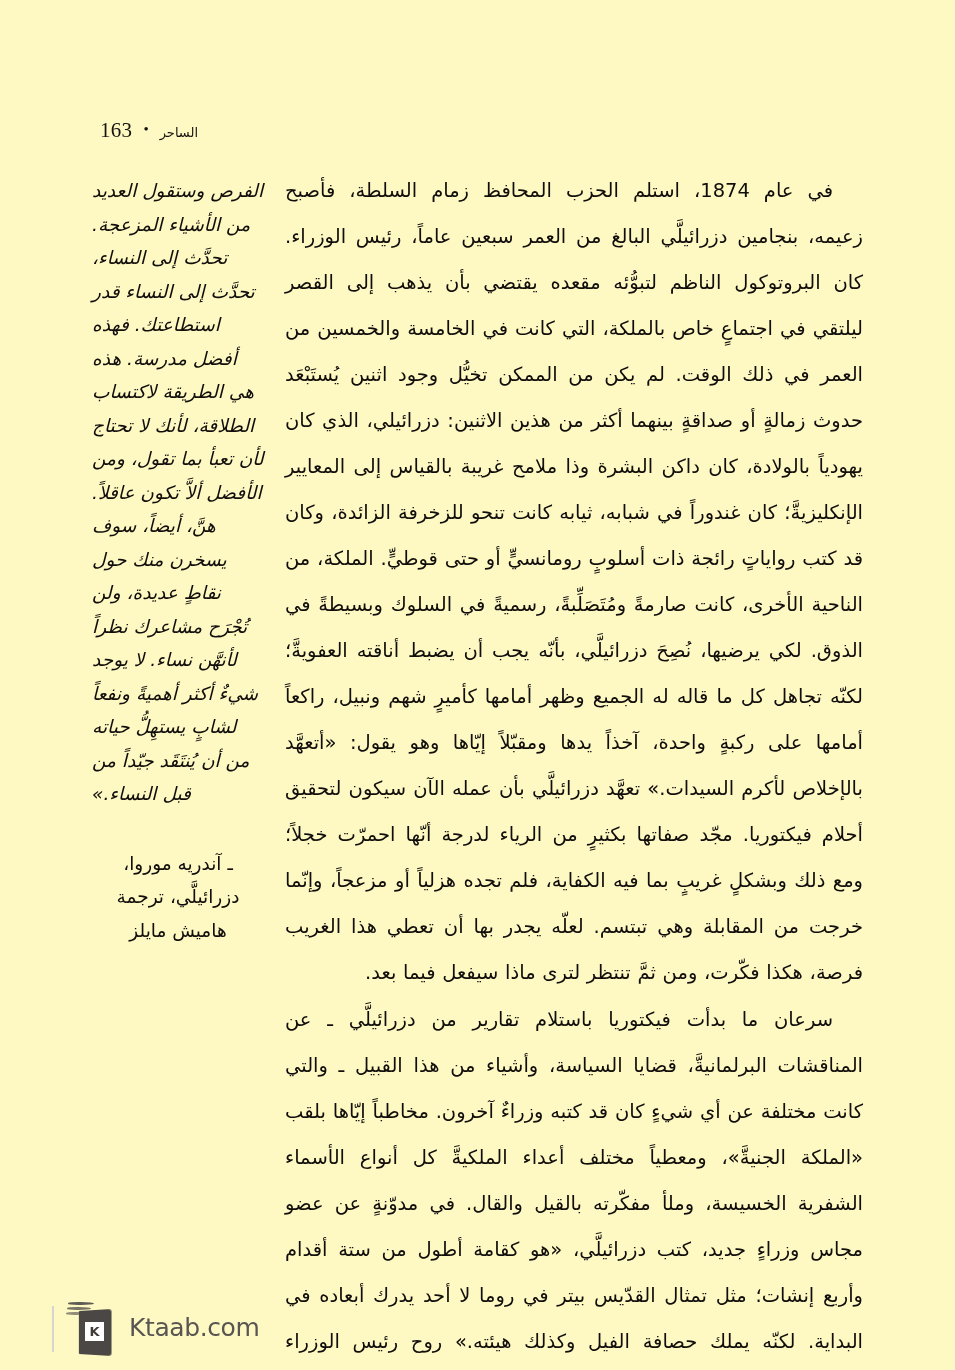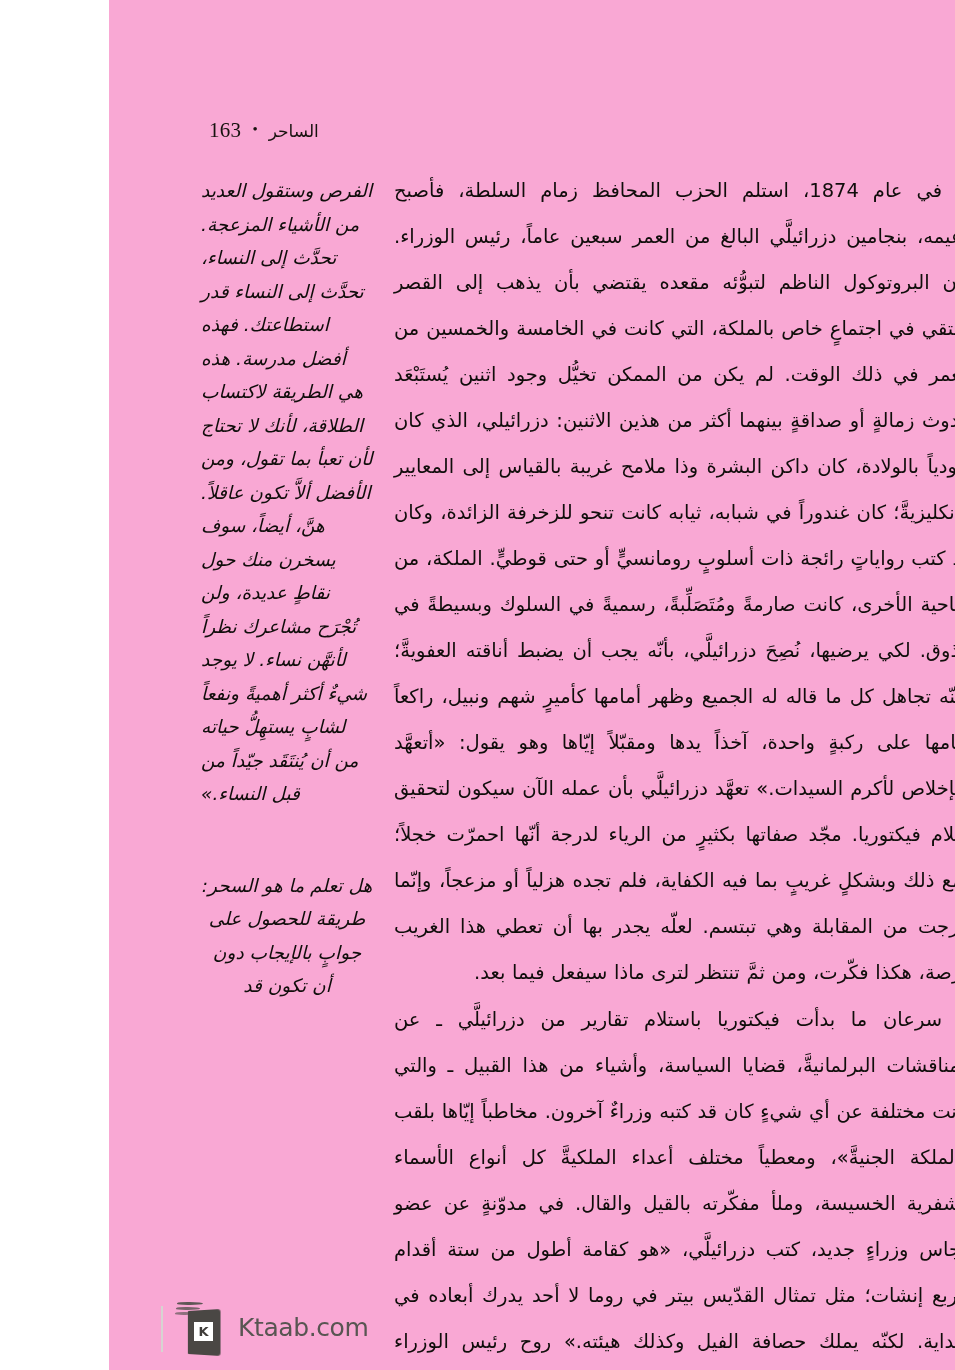--- a/index.html
+++ b/index.html
@@ -3,23 +3,23 @@
 <meta charset="utf-8">
 <style>
   html, body {
     margin: 0;
     padding: 0;
     background: #ffffff;
   }
 
   .page {
     position: relative;
-    width: 846px;
+    width: 955px;
     height: 1370px;
-    background: #f9a8d4;
+    background: #fef9c3;
     overflow: hidden;
     font-family: "Liberation Serif", "DejaVu Serif", serif;
     color: #14110f;
   }
 
   
   .running-head {
     position: absolute;
     top: 118px;
     left: 100px;
@@ -39,21 +39,21 @@
   .head-dot {
     font-size: 15px;
     line-height: 1;
     position: relative;
     top: -3px;
     color: #17130f;
   }
   .head-title {
     direction: rtl;
     font-family: "DejaVu Sans", "Liberation Sans", sans-serif;
-    font-size: 17px;
+    font-size: 13px;
     color: #17130f;
     letter-spacing: -0.2px;
   }
 
   
   .columns {
     position: absolute;
     top: 168px;
     left: 0;
     width: 955px;
@@ -197,21 +197,21 @@
   <div class="running-head">
     <span class="folio">163</span>
     <span class="head-dot">•</span>
     <span class="head-title">الساحر</span>
   </div>
 
   <div class="columns">
 
     <div class="side-col">
       <div class="quote-body">الفرص وستقول العديد من الأشياء المزعجة. تحدَّث إلى النساء، تحدَّث إلى النساء قدر استطاعتك. فهذه أفضل مدرسة. هذه هي الطريقة لاكتساب الطلاقة، لأنك لا تحتاج لأن تعبأ بما تقول، ومن الأفضل ألاَّ تكون عاقلاً. هنَّ، أيضاً، سوف يسخرن منك حول نقاطٍ عديدة، ولن تُجْرَح مشاعرك نظراً لأنهَّن نساء. لا يوجد شيءٌ أكثر أهميةً ونفعاً لشابٍ يستهِلُّ حياته من أن يُنتَقَد جيّداً من قبل النساء.»</div>
-      <div class="second-quote">هل تعلم ما هو السحر: طريقة للحصول على جوابٍ بالإيجاب دون أن تكون قد</div>
+      <div class="attribution">ـ آندريه موروا، دزرائيلَّي، ترجمة هاميش مايلز</div>
     </div>
 
     <div class="main-col">
       <p>في عام 1874، استلم الحزب المحافظ زمام السلطة، فأصبح زعيمه، بنجامين دزرائيلَّي البالغ من العمر سبعين عاماً، رئيس الوزراء. كان البروتوكول الناظم لتبوُّئه مقعده يقتضي بأن يذهب إلى القصر ليلتقي في اجتماعٍ خاص بالملكة، التي كانت في الخامسة والخمسين من العمر في ذلك الوقت. لم يكن من الممكن تخيُّل وجود اثنين يُستَبْعَد حدوث زمالةٍ أو صداقةٍ بينهما أكثر من هذين الاثنين: دزرائيلي، الذي كان يهودياً بالولادة، كان داكن البشرة وذا ملامح غريبة بالقياس إلى المعايير الإنكليزيةَّ؛ كان غندوراً في شبابه، ثيابه كانت تنحو للزخرفة الزائدة، وكان قد كتب رواياتٍ رائجة ذات أسلوبٍ رومانسيٍّ أو حتى قوطيٍّ. الملكة، من الناحية الأخرى، كانت صارمةً ومُتَصَلِّبةً، رسميةً في السلوك وبسيطةً في الذوق. لكي يرضيها، نُصِحَ دزرائيلَّي، بأنّه يجب أن يضبط أناقته العفويةَّ؛ لكنّه تجاهل كل ما قاله له الجميع وظهر أمامها كأميرٍ شهم ونبيل، راكعاً أمامها على ركبةٍ واحدة، آخذاً يدها ومقبّلاً إيّاها وهو يقول: «أتعهَّد بالإخلاص لأكرم السيدات.» تعهَّد دزرائيلَّي بأن عمله الآن سيكون لتحقيق أحلام فيكتوريا. مجّد صفاتها بكثيرٍ من الرياء لدرجة أنّها احمرّت خجلاً؛ ومع ذلك وبشكلٍ غريبٍ بما فيه الكفاية، فلم تجده هزلياً أو مزعجاً، وإنّما خرجت من المقابلة وهي تبتسم. لعلّه يجدر بها أن تعطي هذا الغريب فرصة، هكذا فكّرت، ومن ثمَّ تنتظر لترى ماذا سيفعل فيما بعد.</p>
       <p>سرعان ما بدأت فيكتوريا باستلام تقارير من دزرائيلَّي ـ عن المناقشات البرلمانيةَّ، قضايا السياسة، وأشياء من هذا القبيل ـ والتي كانت مختلفة عن أي شيءٍ كان قد كتبه وزراءٌ آخرون. مخاطباً إيّاها بلقب «الملكة الجنيةَّ»، ومعطياً مختلف أعداء الملكيةَّ كل أنواع الأسماء الشفرية الخسيسة، وملأ مفكّرته بالقيل والقال. في مدوّنةٍ عن عضو مجاس وزراءٍ جديد، كتب دزرائيلَّي، «هو كقامة أطول من ستة أقدام وأربع إنشات؛ مثل تمثال القدّيس بيتر في روما لا أحد يدرك أبعاده في البداية. لكنّه يملك حصافة الفيل وكذلك هيئته.» روح رئيس الوزراء المرحة وغير المتكلّفة قاربت حد قلةَّ الاحترام، لكنَّ الملكة سُحِرَت. قرأت تقاريره بنهم، وتجدّد اهتمامها بالسياسة تقريباً دون أن تدرك ذلك.</p>
     </div>
 
   </div>
 
   <div class="wm-edge"></div>

